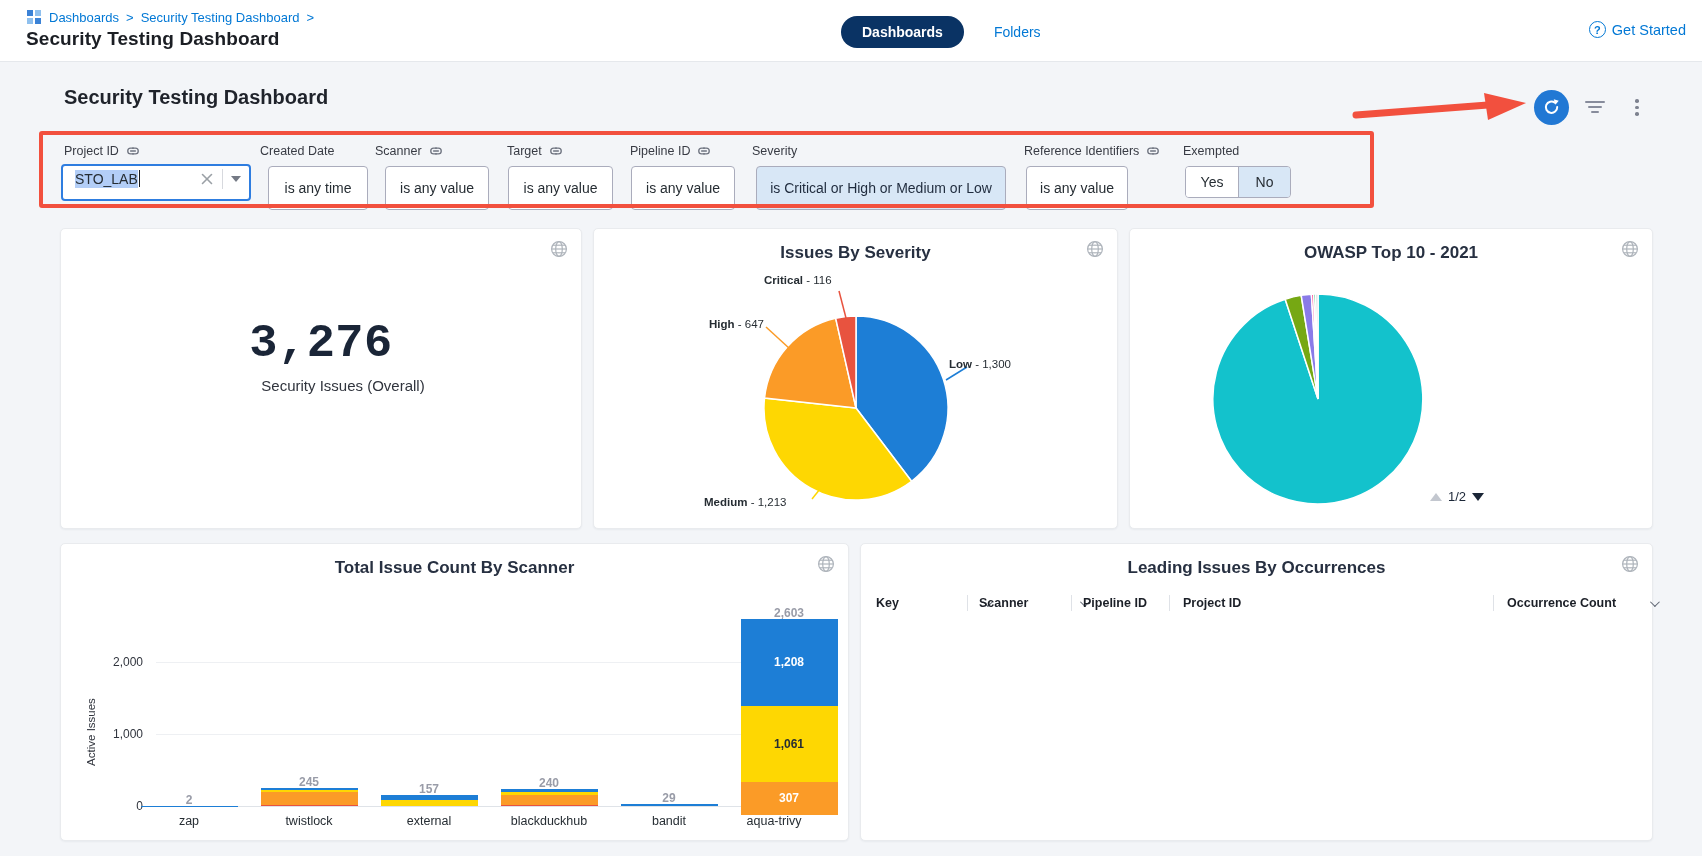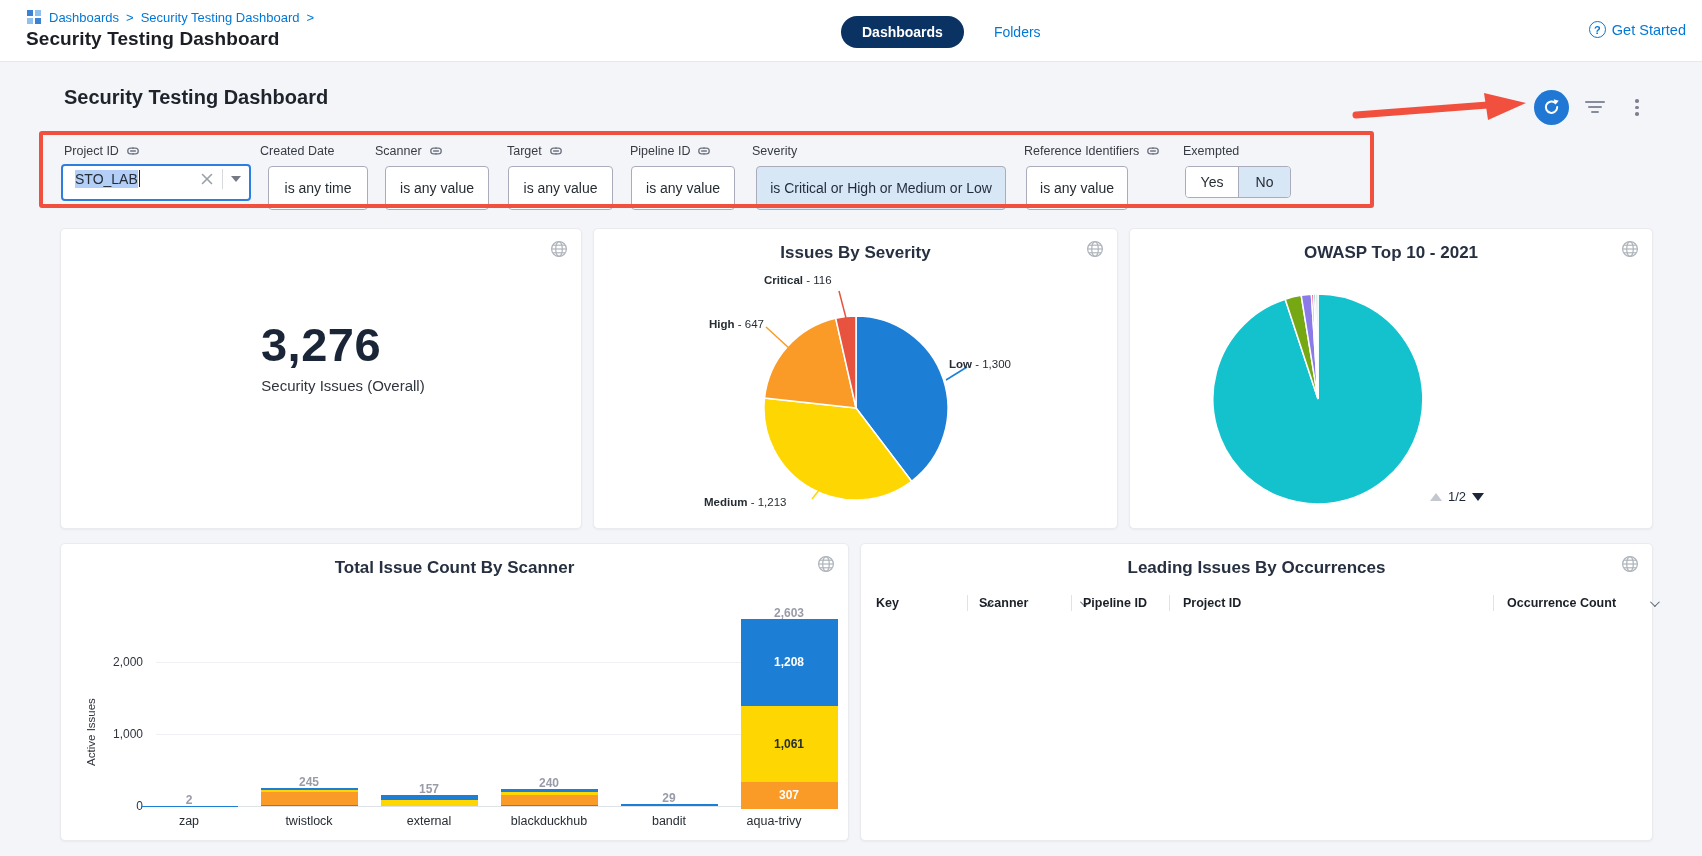--- a/index.html
+++ b/index.html
@@ -54,21 +54,21 @@
   
   .card { position:absolute; background:#fff; border:1px solid #e9ebee; border-radius:5px; box-shadow:0 1px 2px rgba(25,39,60,0.05); }
   #card-total  { left:60px;  top:228px; width:522px; height:301px; }
   #card-sev    { left:593px; top:228px; width:525px; height:301px; }
   #card-owasp  { left:1129px;top:228px; width:524px; height:301px; }
   #card-bars   { left:60px;  top:543px; width:789px; height:298px; }
   #card-table  { left:860px; top:543px; width:793px; height:298px; }
   .globe { position:absolute; top:11px; right:13px; }
   .card-title { position:absolute; top:14px; left:0; width:100%; text-align:center; font-size:17px; font-weight:600; color:#273041; }
 
-  .big-number { position:absolute; top:88px; width:100%; text-align:center; font-size:47px; font-weight:600; color:#1a2537; letter-spacing:0.5px; }
+  .big-number { position:absolute; top:88px; width:100%; text-align:center; font-size:47px; font-weight:600; color:#1a2537; letter-spacing:0.5px;font-family:Liberation Mono, monospace; }
   .big-label  { position:absolute; top:148px; width:100%; text-align:center; font-size:15px; color:#30343d;padding-left:44px; }
 
   .callout { position:absolute; font-size:11.5px; color:#262d33; white-space:nowrap; }
   .callout b { font-weight:bold; }
   .co-critical { left:170px; top:45px; }
   .co-high     { left:62px;  top:89px; width:108px; text-align:right; }
   .co-low      { left:355px; top:129px; }
   .co-medium   { left:110px; top:267px; }
 
   .pager { position:absolute; right:168px; top:260px; display:flex; align-items:center; gap:6px; font-size:13px; color:#1b2637; }
@@ -337,21 +337,21 @@
         <div class="bar-seg" style="left: 439.5px; top: 260.92px; width: 97px; height: 1.08px; background: rgb(232, 83, 63);"></div>
         <div class="bar-seg" style="left: 439.5px; top: 250.984px; width: 97px; height: 9.936px; background: rgb(251, 155, 39);"></div>
         <div class="bar-seg" style="left: 439.5px; top: 247.744px; width: 97px; height: 3.24px; background: rgb(254, 215, 2);"></div>
         <div class="bar-seg" style="left: 439.5px; top: 244.72px; width: 97px; height: 3.024px; background: rgb(29, 126, 214);"></div>
         <div class="bar-total" style="left: 440px; top: 223.72px;">240</div>
         <div class="cat-label" style="left: 428px;">blackduckhub</div>
         <div class="bar-seg" style="left: 559.5px; top: 259.912px; width: 97px; height: 2.088px; background: rgb(29, 126, 214);"></div>
         <div class="bar-total" style="left: 560px; top: 238.912px;">29</div>
         <div class="cat-label" style="left: 548px;">bandit</div>
         <div class="bar-seg" style="left: 679.5px; top: 260.056px; width: 97px; height: 1.944px; background: rgb(232, 83, 63);"></div>
-        <div class="bar-seg" style="left: 679.5px; top: 237.952px; width: 97px; height: 27px; background: rgb(251, 155, 39); color: rgb(255, 255, 255);">307</div>
+        <div class="bar-seg" style="left: 679.5px; top: 237.952px; width: 97px; height: 33px; background: rgb(251, 155, 39); color: rgb(255, 255, 255);">307</div>
         <div class="bar-seg" style="left: 679.5px; top: 161.56px; width: 97px; height: 76.392px; background: rgb(254, 215, 2); color: rgb(38, 45, 51);">1,061</div>
         <div class="bar-seg" style="left: 679.5px; top: 74.584px; width: 97px; height: 86.976px; background: rgb(29, 126, 214); color: rgb(255, 255, 255);">1,208</div>
         <div class="bar-total" style="left: 680px; top: 53.584px;">2,603</div>
         <div class="cat-label" style="left: 653px;">aqua-trivy</div>
       </div>
   </div>
 
   <div class="card" id="card-table">
     <svg class="globe" width="18" height="18" viewBox="0 0 18 18">
         <g fill="none" stroke="#aeb4bb" stroke-width="1.2">

